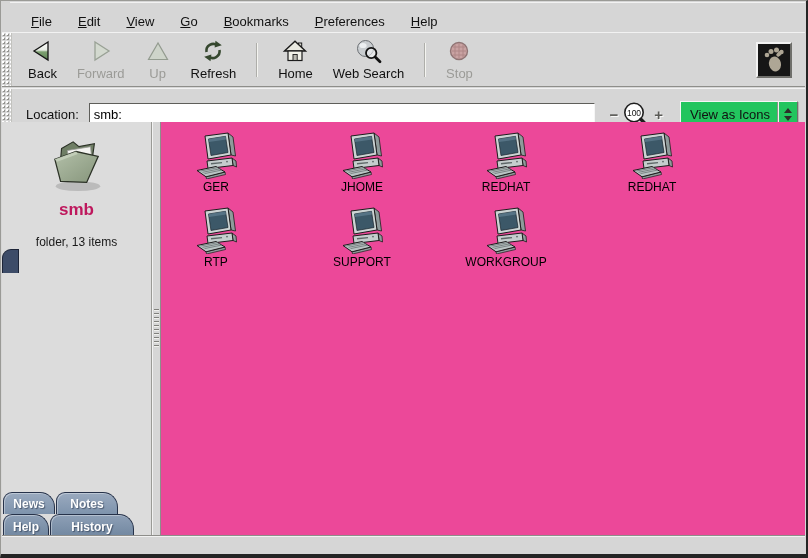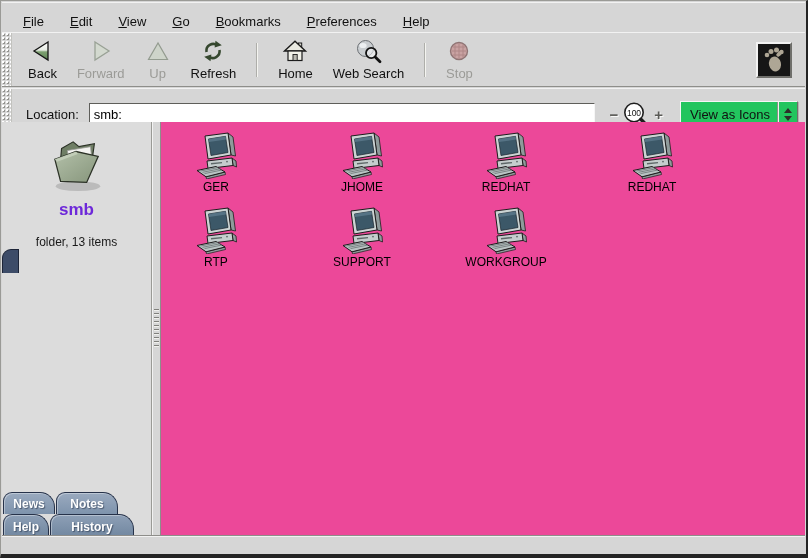--- a/index.html
+++ b/index.html
@@ -4,21 +4,21 @@
 <style>
   * { margin:0; padding:0; box-sizing:border-box; }
   html,body { width:808px; height:558px; background:#d6d6d6; font-family:"Liberation Sans", sans-serif; overflow:hidden; }
   .window {
     position:relative; width:808px; height:558px; background:#d6d6d6;
     border-top:1px solid #9a9a96; border-left:1px solid #9a9a96;
     border-right:2px solid #242424; border-bottom:4px solid #242424;
   }
   
   .bar { position:absolute; left:1px; right:1px; background:#d6d6d6; display:flex; align-items:center; }
-  .menubar { top:1px; height:38px; border-top:1px solid #f2f2f2; border-bottom:1px solid #8e8e8a; padding-left:13px; }
+  .menubar { top:1px; height:38px; border-top:1px solid #f2f2f2; border-bottom:1px solid #8e8e8a; padding-left:13px;margin-left:8px; }
   .menu-item { font-size:13px; color:#111; padding:4px 8px; margin-right:10px; cursor:default; }
   .accel { text-decoration:underline; }
   .toolbar { top:31px; height:55px; border-top:1px solid #f2f2f2; border-bottom:1px solid #8e8e8a; }
   .locbar { top:87px; height:52px; border-top:1px solid #f2f2f2; border-bottom:1px solid #7e7e7a; }
   .grip {
     width:10px; align-self:stretch; margin-right:6px;
     background-image:
       radial-gradient(circle at 1px 1px, #ffffff 0.9px, transparent 1.1px),
       radial-gradient(circle at 2px 2px, #92928e 0.9px, transparent 1.1px);
     background-size:4px 4px;
@@ -47,21 +47,21 @@
   }
   .viewmode-label { flex:1; font-size:13px; color:#111; padding-left:9px; white-space:nowrap; }
   .viewmode-arrows { width:20px; align-self:stretch; display:flex; flex-direction:column; align-items:center; justify-content:center;
     border-left:1px solid #8e8e8a; box-shadow:inset 1px 0 0 #f4f4f0; }
   .arr-up { width:0; height:0; border-left:4px solid transparent; border-right:4px solid transparent; border-bottom:5px solid #2e2e2a; margin-bottom:3px; }
   .arr-dn { width:0; height:0; border-left:4px solid transparent; border-right:4px solid transparent; border-top:5px solid #2e2e2a; }
   
   .content { position:absolute; top:121px; left:1px; right:1px; bottom:19px; display:flex; }
   .sidebar { position:relative; width:150px; background:#dcdcdc; border-right:1px solid #9a9a96; }
   .sb-head { display:flex; flex-direction:column; align-items:center; padding-top:16px; }
-  .sb-title { font-size:17px; font-weight:bold; color:#6d28d9; margin-top:6px; }
+  .sb-title { font-size:17px; font-weight:bold; color:#be185d; margin-top:6px; }
   .sb-sub { font-size:12px; color:#1a1a1a; margin-top:15px; }
   .splitter { width:9px; background:#d6d6d6; border-left:1px solid #f2f2f2; border-right:1px solid #8e8e8a; position:relative; }
   .splitter-grip { position:absolute; left:1px; right:1px; top:50%; margin-top:-20px; height:40px;
     background:repeating-linear-gradient(to bottom, #80807c 0 1px, #f0f0ec 1px 2px, transparent 2px 4px); }
   .main { flex:1; background:#ec4899; position:relative; }
   .icon-cell { position:absolute; width:110px; display:flex; flex-direction:column; align-items:center; }
   .icon-cell .icon-label { font-size:12px; color:#000; margin-top:1px; white-space:nowrap; }
   .r1 { top:7px; } .r2 { top:82px; }
   .c0 { left:0px; } .c1 { left:146px; } .c2 { left:290px; } .c3 { left:436px; }
   

